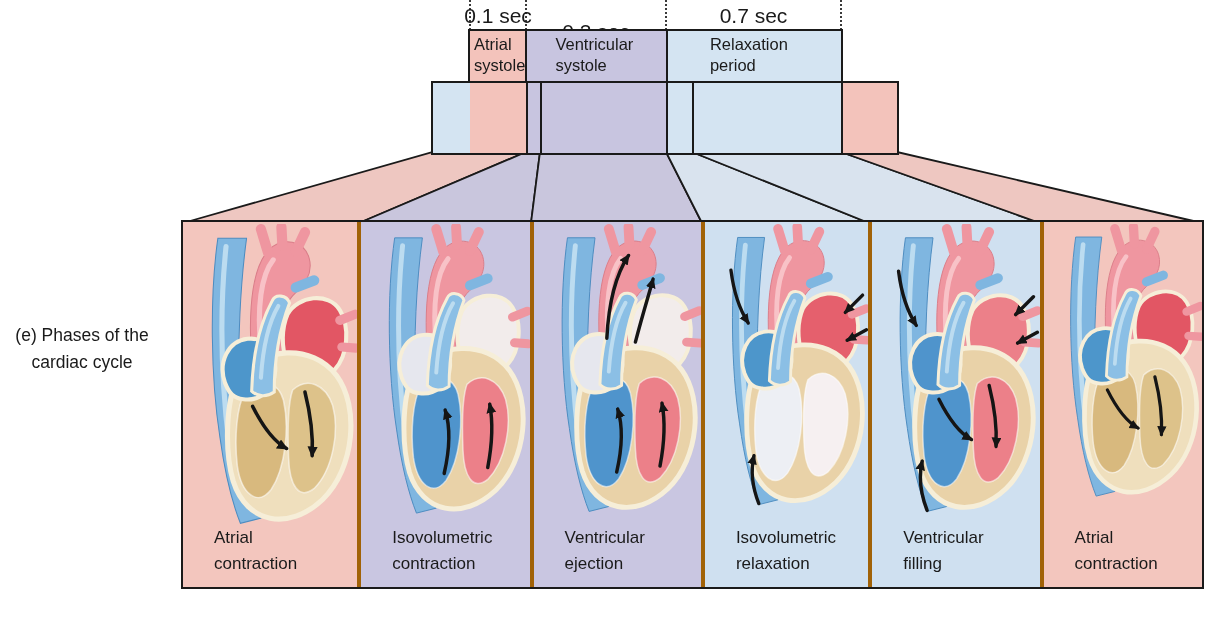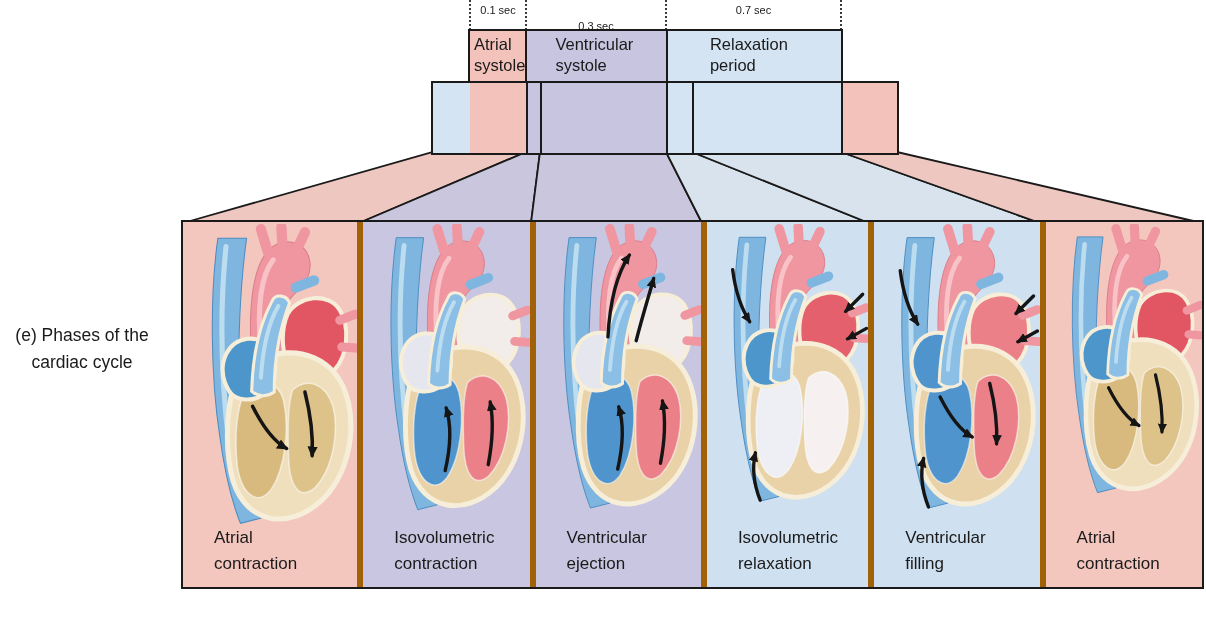--- a/index.html
+++ b/index.html
@@ -1,27 +1,27 @@
 <!DOCTYPE html>
 <html><head>
 <meta charset="utf-8">
 <style>
   html,body{margin:0;padding:0;background:#fff;}
   #stage{position:relative;width:1206px;height:638px;background:#ffffff;
          font-family:"Liberation Sans",sans-serif;color:#1a1a1a;overflow:hidden;}
   .abs{position:absolute;}
   .tick{border-left:2px dotted #3a3a3a;width:0;}
-  .durlabel{font-size:11px;text-align:center;white-space:nowrap;}
+  .durlabel{font-size:21px;text-align:center;white-space:nowrap;}
   .bar{box-sizing:border-box;border:2px solid #1a1a1a;display:flex;}
   .seg{box-sizing:border-box;height:100%;}
   .seg .t{font-size:16.5px;line-height:21px;padding-top:3px;white-space:nowrap;}
   #fan-svg{position:absolute;left:0;top:0;pointer-events:none;}
   #panel-row{box-sizing:border-box;border:2px solid #1a1a1a;display:flex;position:absolute;}
   .panel{box-sizing:border-box;position:relative;height:100%;}
-  .panel + .panel{border-left:6px solid #a16207;}
+  .panel + .panel{border-left:4px solid #a16207;}
   .panel svg{display:block;width:100%;margin-top:2px;}
   .panel-label{position:absolute;left:31px;bottom:10px;font-size:17px;line-height:26px;}
   #caption{font-size:17.5px;line-height:27px;text-align:center;}
 </style>
 </head>
 <body>
 
 <div id="stage">
 
   <svg width="0" height="0" style="position:absolute">

